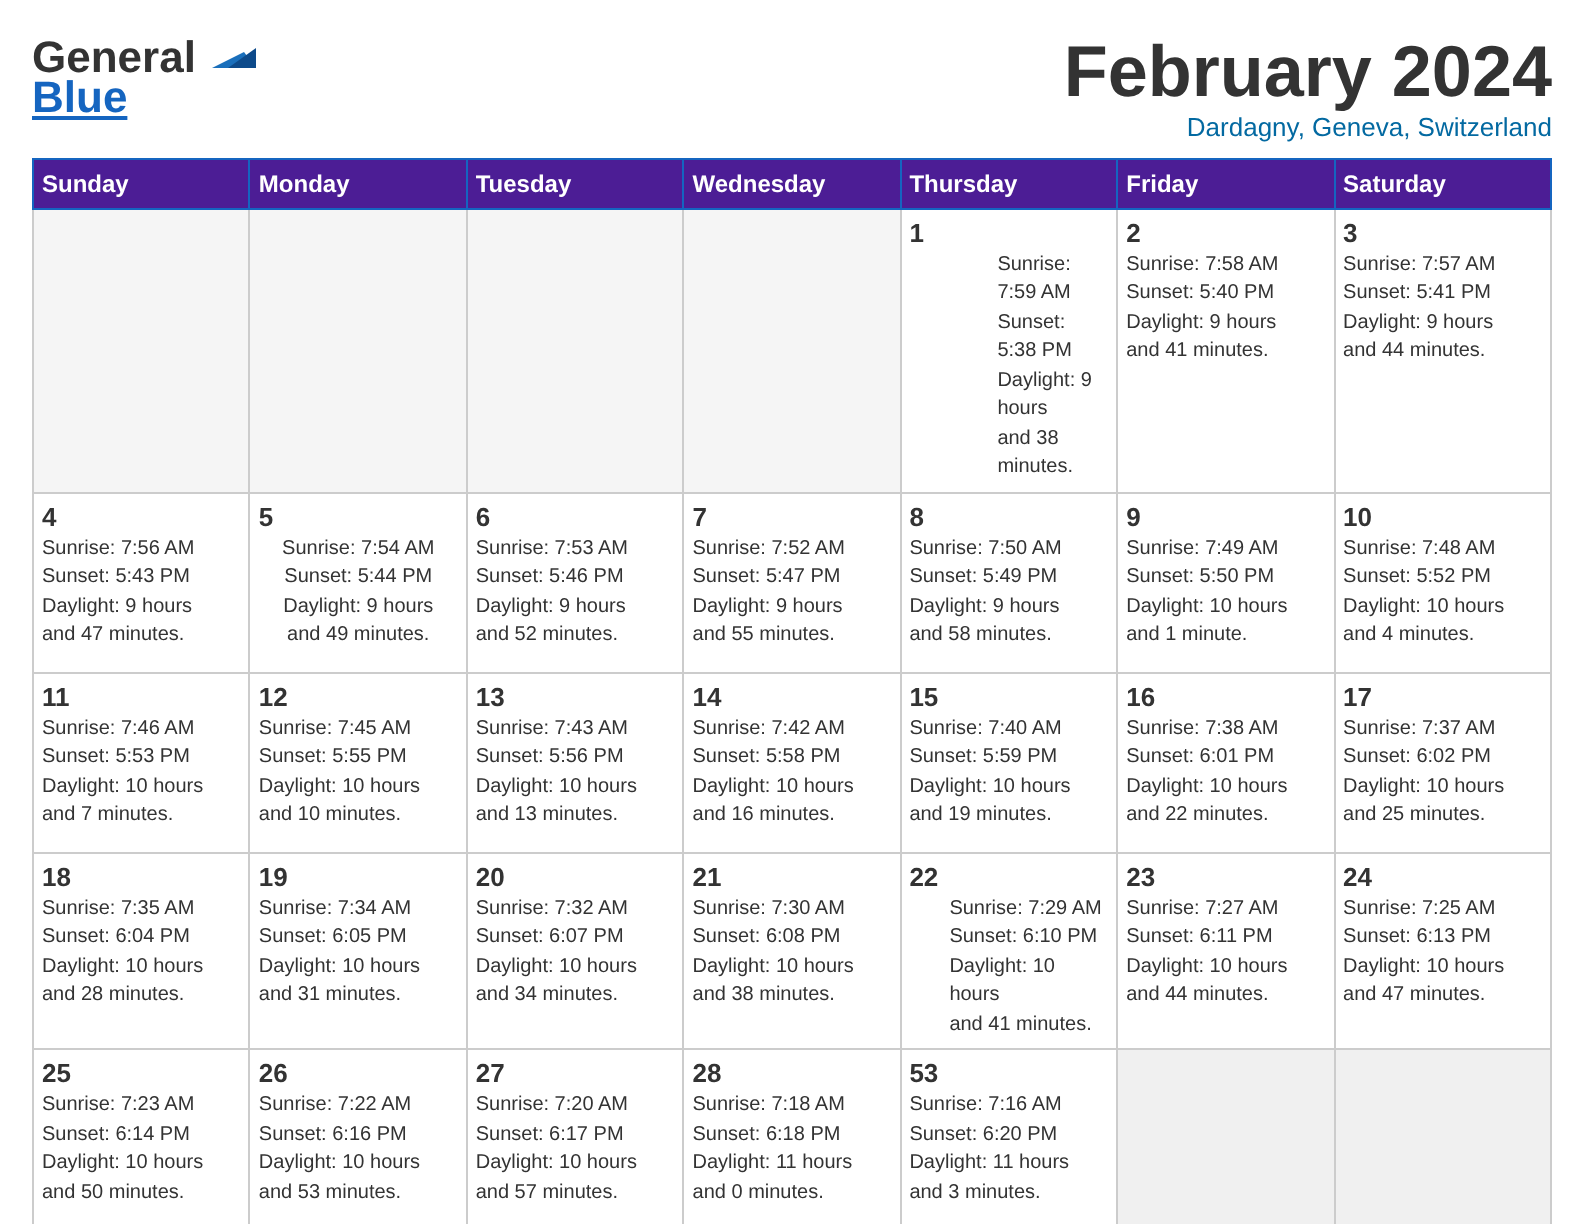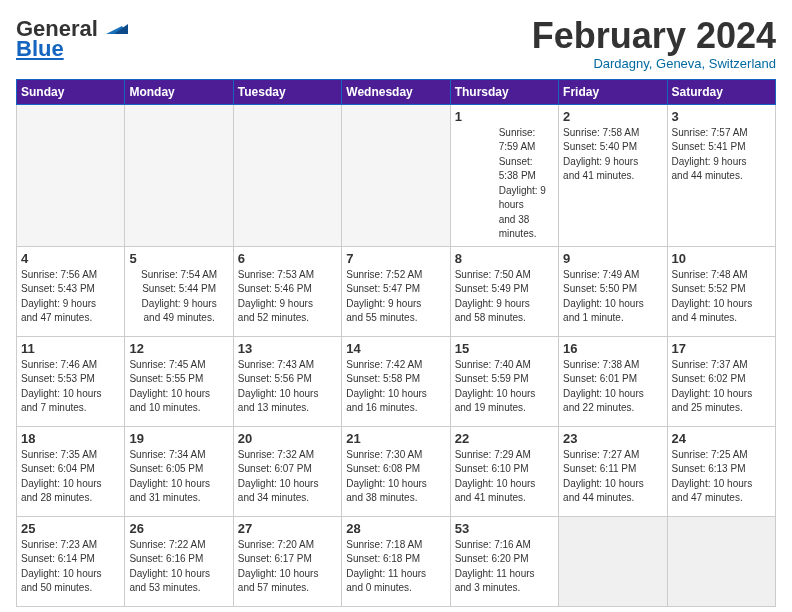--- a/index.html
+++ b/index.html
@@ -261,21 +261,21 @@
         </td>
         <td>
           <span class="day-num">21</span>
           <div class="day-info" style="white-space: pre-line;">Sunrise: 7:30 AM
 Sunset: 6:08 PM
 Daylight: 10 hours
 and 38 minutes.</div>
         </td>
         <td>
           <span class="day-num">22</span>
-          <div class="day-info" style="white-space: pre-line;">Sunrise: 7:29 AM
+          <div class="day-info" style="white-space: pre-line; margin-left: 20px;">Sunrise: 7:29 AM
 Sunset: 6:10 PM
 Daylight: 10 hours
 and 41 minutes.</div>
         </td>
         <td>
           <span class="day-num">23</span>
           <div class="day-info" style="white-space: pre-line;">Sunrise: 7:27 AM
 Sunset: 6:11 PM
 Daylight: 10 hours
 and 44 minutes.</div>

